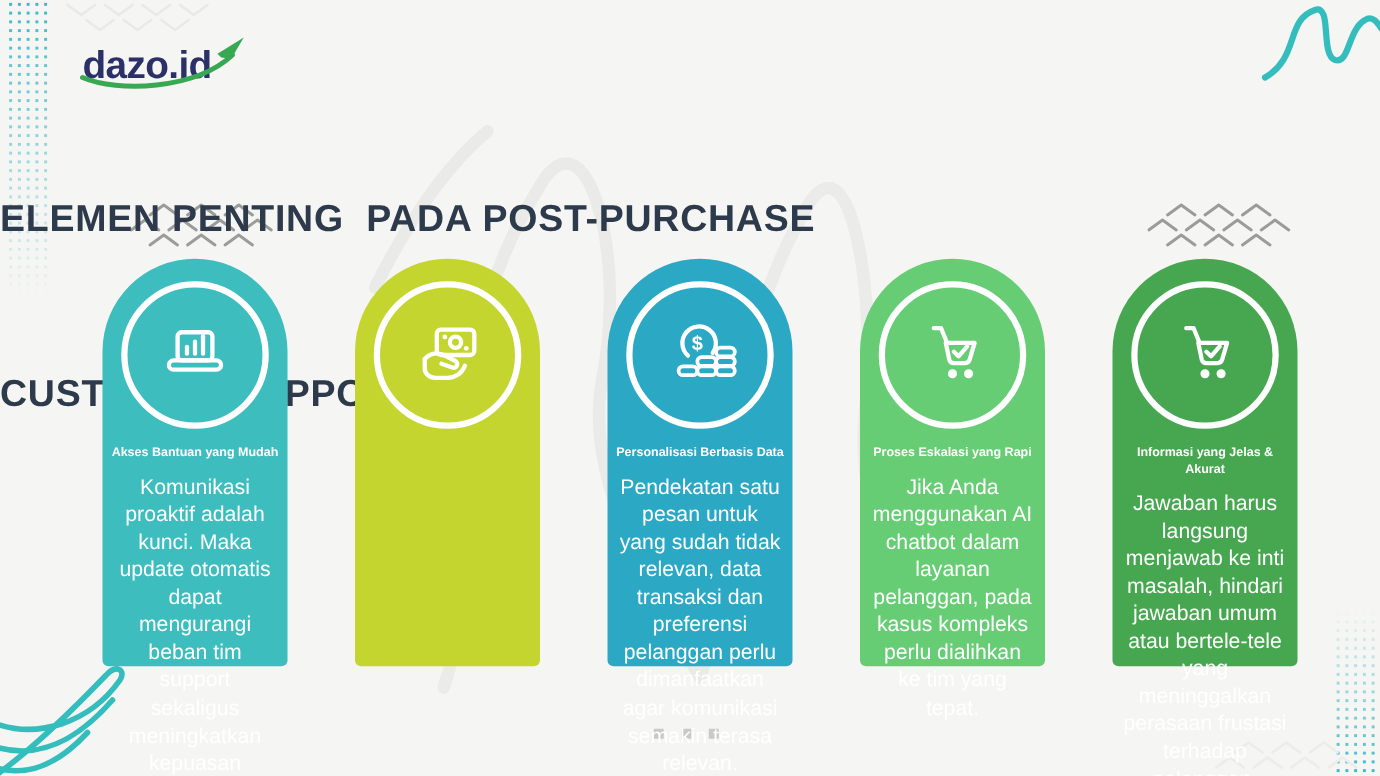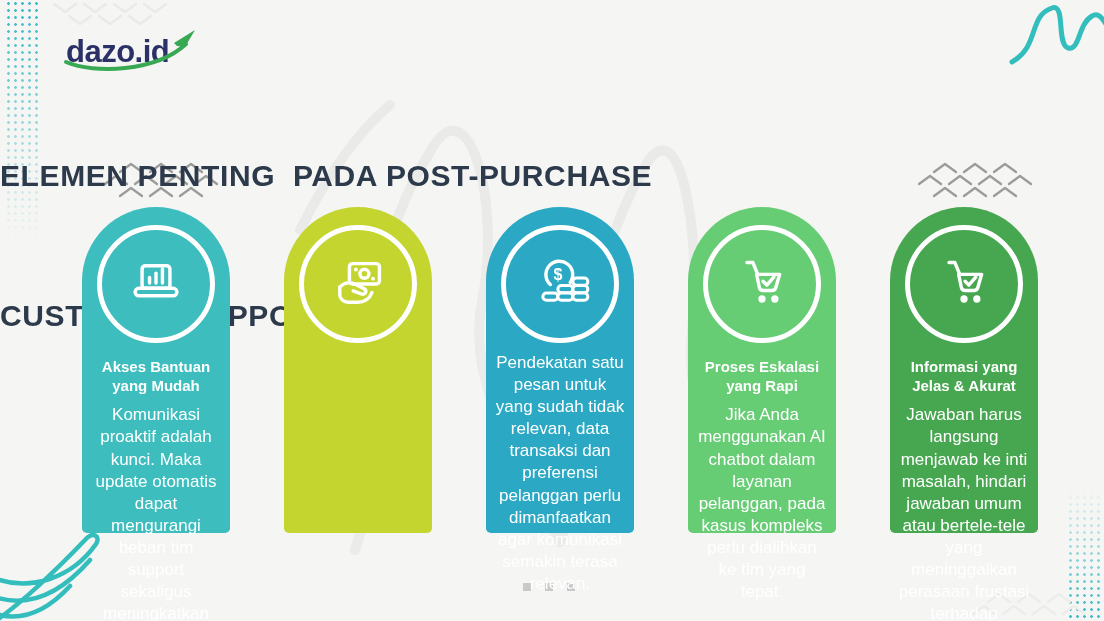--- a/index.html
+++ b/index.html
@@ -22,21 +22,21 @@
   .logo{position:absolute;left:62px;top:26px;width:140px;height:54px;}
   .logo-text{font-size:31px;font-weight:800;letter-spacing:-0.5px;color:#2b3166;position:relative;top:8px;left:4px;}
   .logo-swoosh{position:absolute;left:0;top:0;width:140px;height:54px;}
   .page-title{position:absolute;top:60px;left:0;width:100%;text-align:left;
     color:#2d3a4b;font-weight:800;font-size:30px;letter-spacing:.6px;line-height:1.55;white-space:pre-wrap;}
   
   .cards-row{position:absolute;left:82px;top:207px;width:956px;display:flex;justify-content:space-between;}
   .card{width:148px;height:326px;border-radius:76px 76px 5px 5px;background:var(--c);color:#fff;text-align:center;box-sizing:border-box;}
   .card-circle{width:108px;height:108px;border:5px solid #fff;border-radius:50%;margin:18px auto 0;display:flex;align-items:center;justify-content:center;}
   .icon-svg{width:60px;height:60px;}
-  .card-title{margin:14px 6px 0;font-size:15px;font-weight:600;line-height:1.28;}
+  .card-title{margin:14px 6px 0;font-size:10px;font-weight:600;line-height:1.28;}
   .card-body{margin:9px 8px 0;font-size:17px;line-height:1.3;}
 </style>
 </head>
 <body>
 
 <svg class="svg-abs" style="left:0;top:0;" width="1104" height="621" viewBox="0 0 1104 621">
   <g fill="none" stroke="#e9e9e7" stroke-width="10" stroke-linecap="round" opacity="0.85">
     <path d="M355 550 C398 425 338 300 430 152 C468 82 502 200 482 302 C466 382 520 470 560 542"></path>
     <path d="M560 542 C600 432 568 300 642 172 C680 96 702 238 692 330 C684 410 722 482 742 520"></path>
     <path d="M300 230 C330 170 360 130 390 105"></path>
@@ -170,20 +170,21 @@
         <g stroke="#fff" stroke-width="2.8" fill="var(--c)" stroke-linejoin="round">
           <rect x="40" y="22.5" width="14" height="6.6" rx="3.3"></rect>
           <rect x="26" y="29.5" width="14" height="6.6" rx="3.3"></rect>
             <rect x="40" y="29.5" width="14" height="6.6" rx="3.3"></rect>
           <rect x="12" y="36.5" width="14" height="6.6" rx="3.3"></rect>
             <rect x="26" y="36.5" width="14" height="6.6" rx="3.3"></rect>
             <rect x="40" y="36.5" width="14" height="6.6" rx="3.3"></rect>
         </g>
       </svg>
     </div>
+    <div class="card-title">Personalisasi Berbasis Data</div>
     <div class="card-body">Pendekatan satu pesan untuk yang sudah tidak relevan, data transaksi dan preferensi pelanggan perlu dimanfaatkan agar komunikasi semakin terasa relevan.</div>
   </div>
 
   <div class="card" style="--c: #67cd75;">
     <div class="card-circle">
       <svg class="icon-svg" viewBox="0 0 56 56">
         <g fill="none" stroke="#fff" stroke-width="3.2" stroke-linecap="round" stroke-linejoin="round">
           <path d="M14 8 h5.5 l4.5 11"></path>
           <path d="M23 19 H44.5 L40.8 31.5 c-.45 1.5-1.8 2.5-3.4 2.5 H29 c-1.6 0-3-1-3.4-2.5 Z"></path>
           <polyline points="29,25.5 32.5,29 39,21.5"></polyline>

